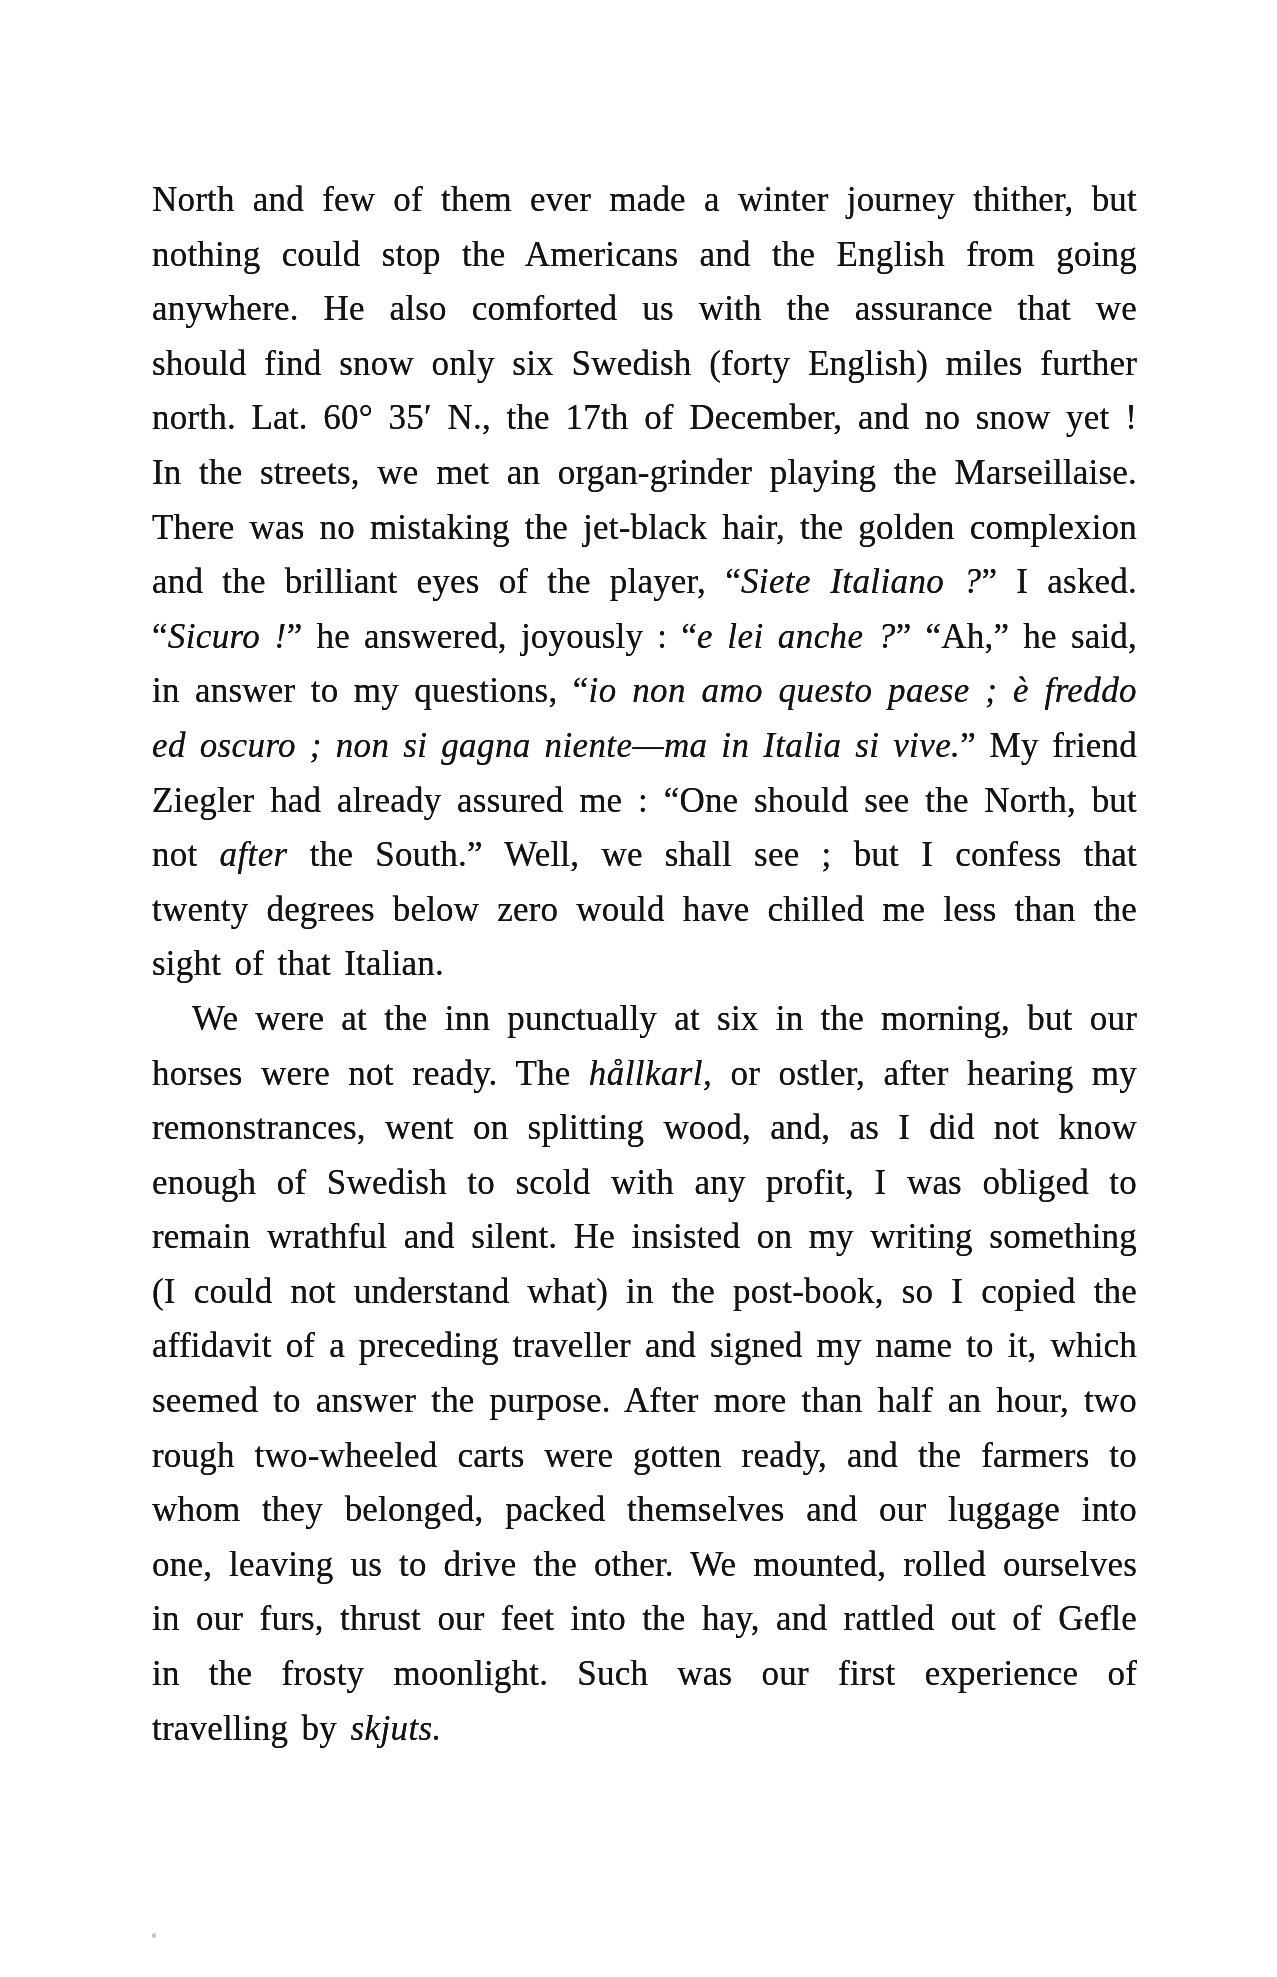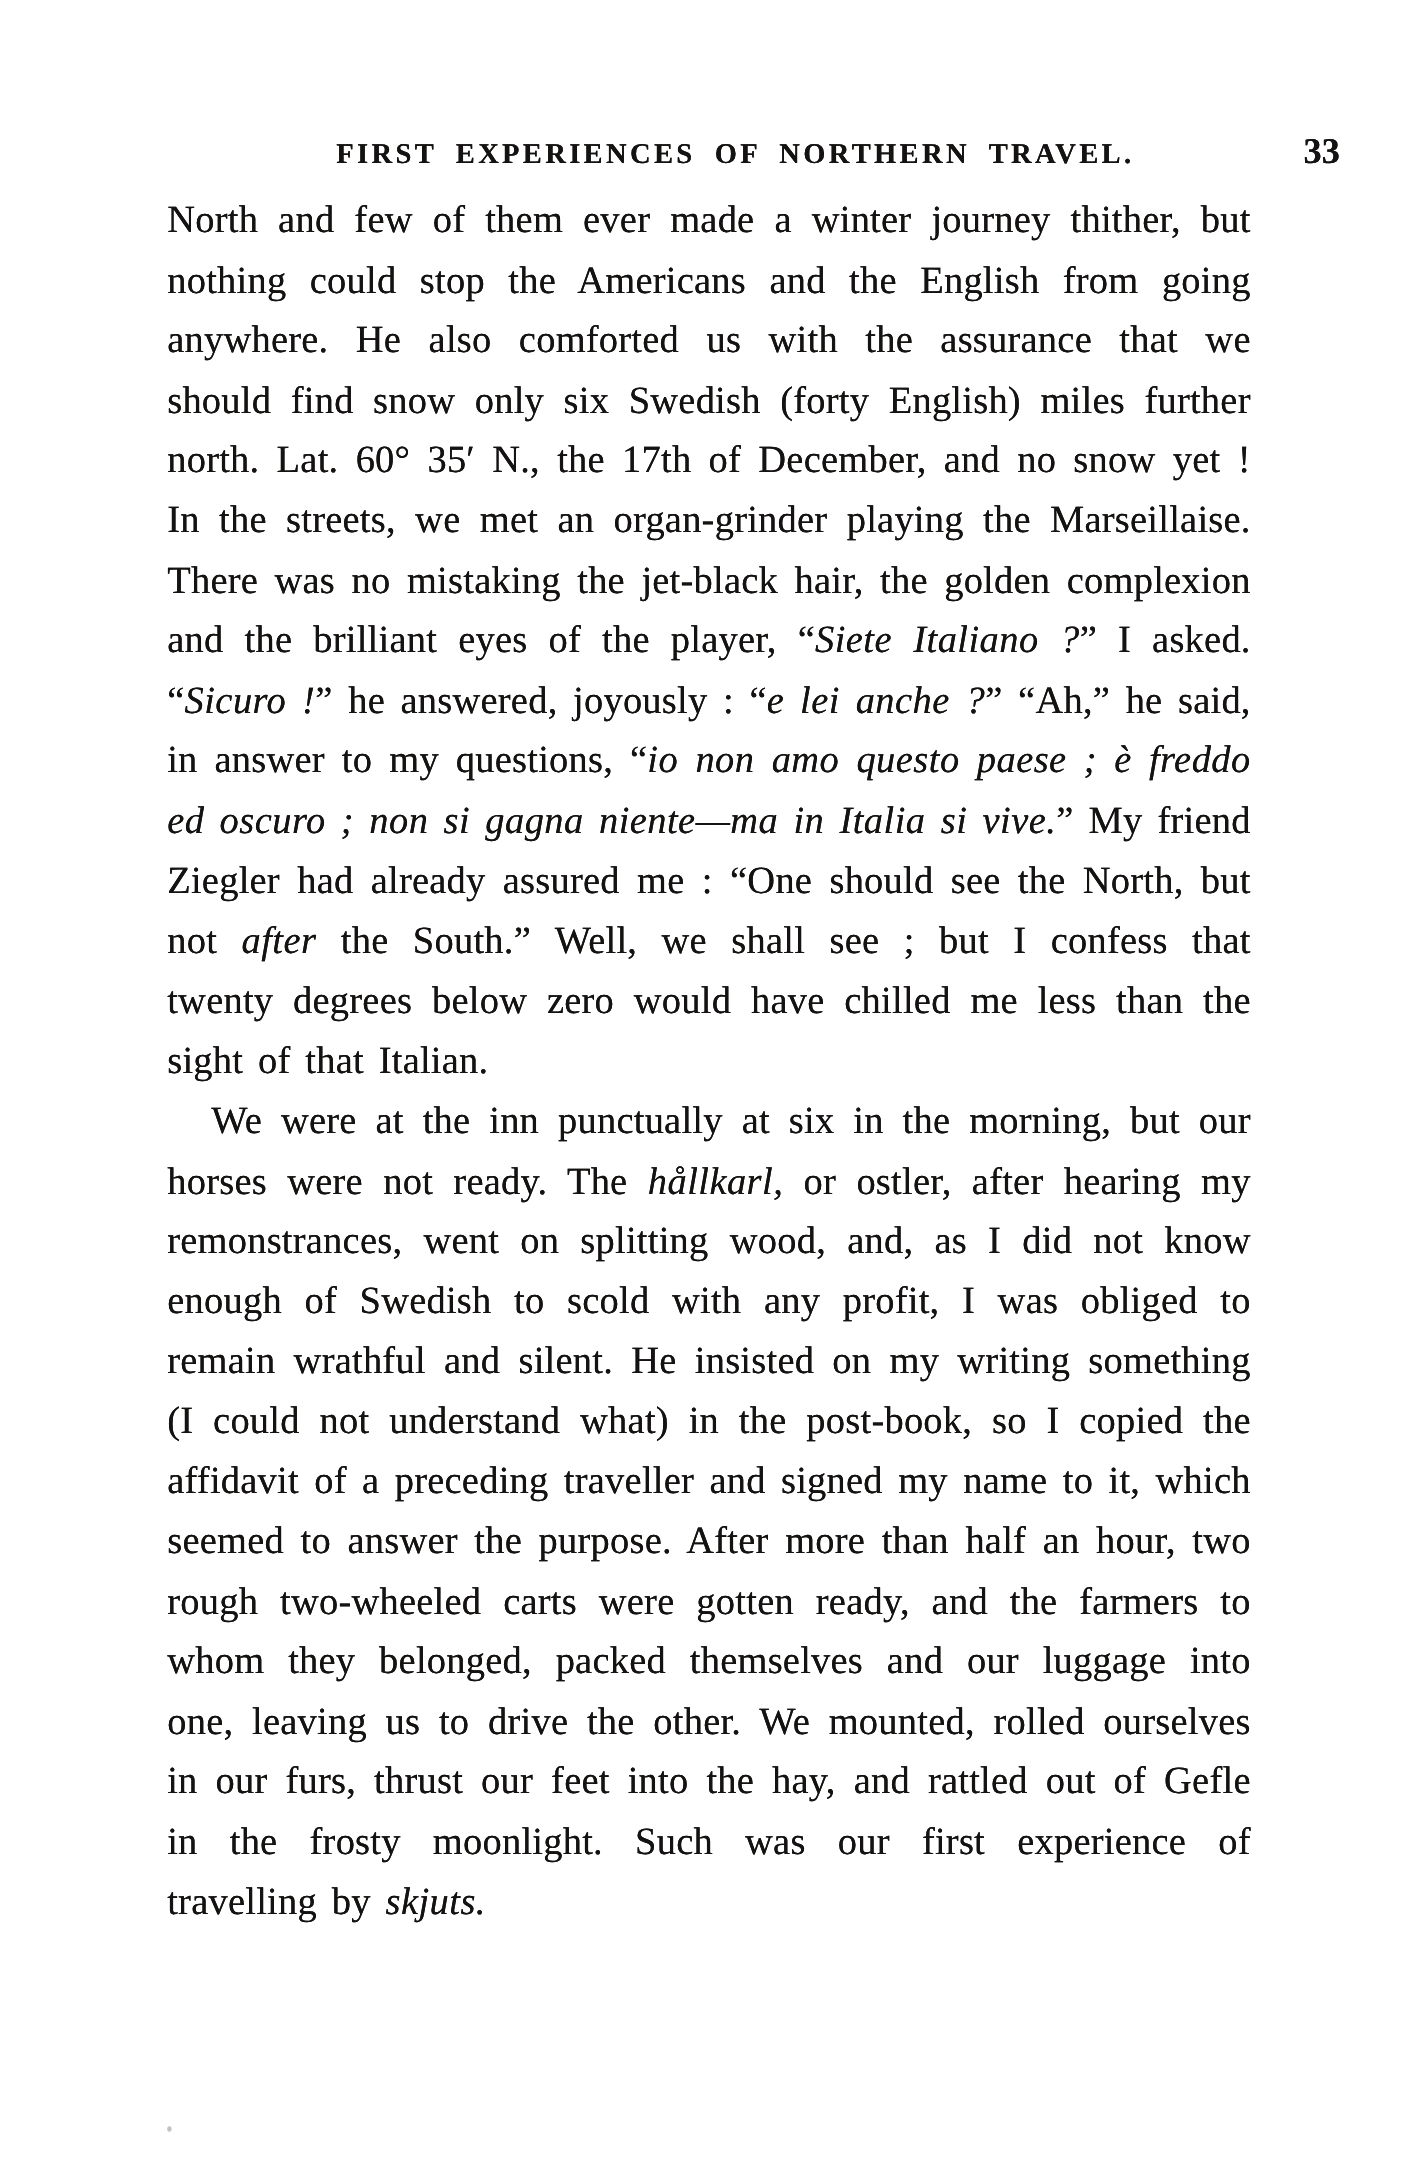--- a/index.html
+++ b/index.html
@@ -70,24 +70,20 @@
     background: #9a9a9a;
     border-radius: 50%;
     opacity: 0.6;
   }
 </style>
 </head>
 <body>
 
 <div class="page" style="--paper: #ffffff; --ink: #151311;">
 
-  <div class="running-header">
-    <div class="running-title">FIRST EXPERIENCES OF NORTHERN TRAVEL.</div>
-    <div class="page-number">33</div>
-  </div>
 
   <div class="page-body">
 
   <p><span>North and few of them ever made a winter journey thither, but nothing could stop the Americans and the English from going anywhere.  He also comforted us with the assurance that we should find snow only six Swedish (forty English) miles further north.  Lat. 60° 35′ N., the 17th of December, and no snow yet !  In the streets, we met an organ-grinder playing the Marseillaise.  There was no mistaking the jet-black hair, the golden complexion and the brilliant eyes of the player, “</span><em>Siete Italiano ?</em><span>”  I asked.  “</span><em>Sicuro !</em><span>” he answered, joyously :  “</span><em>e lei anche ?</em><span>”  “Ah,” he said, in answer to my questions, “</span><em>io non amo questo paese ; è freddo ed oscuro ; non si gagna niente—ma in Italia si vive.</em><span>”  My friend Ziegler had already assured me :  “One should see the North, but not </span><em>after</em><span> the South.”  Well, we shall see ; but I confess that twenty degrees below zero would have chilled me less than the sight of that Italian.</span></p>
       <p class="indent"><span>We were at the inn punctually at six in the morning, but our horses were not ready.  The </span><em>hållkarl,</em><span> or ostler, after hearing my remonstrances, went on splitting wood, and, as I did not know enough of Swedish to scold with any profit, I was obliged to remain wrathful and silent.  He insisted on my writing something (I could not understand what) in the post-book, so I copied the affidavit of a preceding traveller and signed my name to it, which seemed to answer the purpose.  After more than half an hour, two rough two-wheeled carts were gotten ready, and the farmers to whom they belonged, packed themselves and our luggage into one, leaving us to drive the other.  We mounted, rolled ourselves in our furs, thrust our feet into the hay, and rattled out of Gefle in the frosty moonlight.  Such was our first experience of travelling by </span><em>skjuts.</em></p>
     </div>
 
   <div class="scan-speck"></div>
 
 </div>

